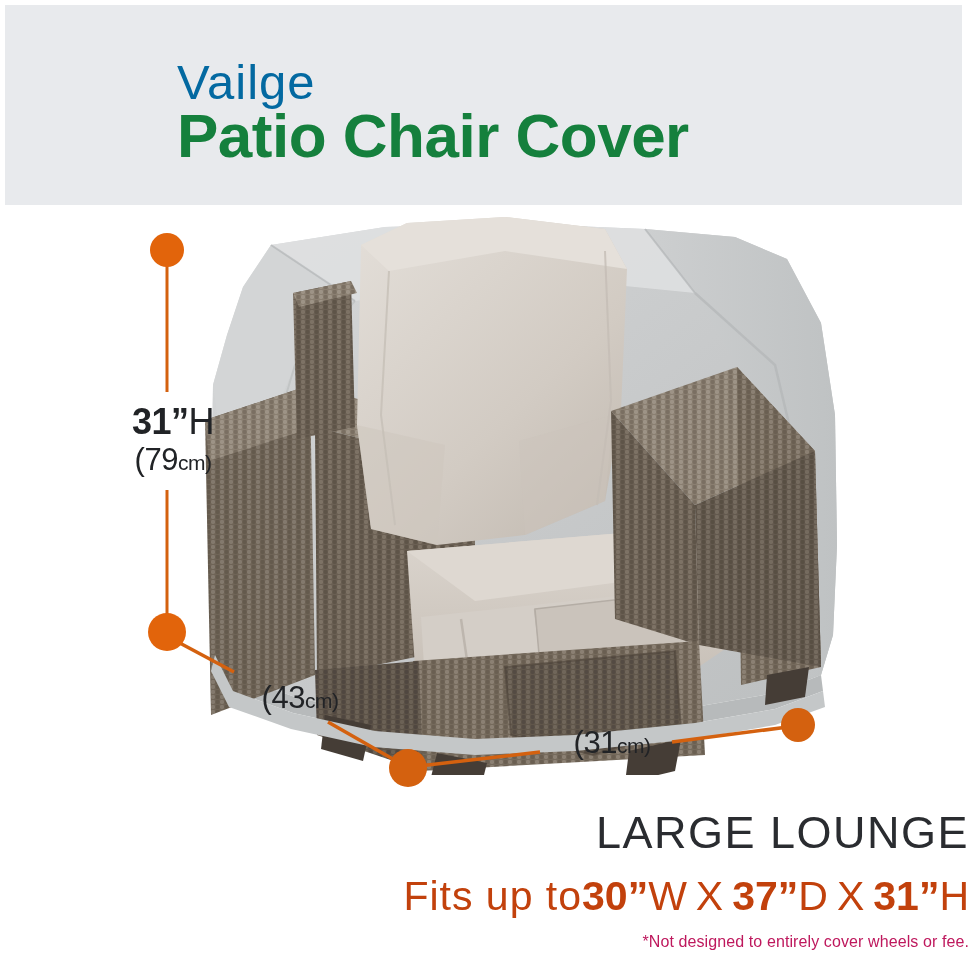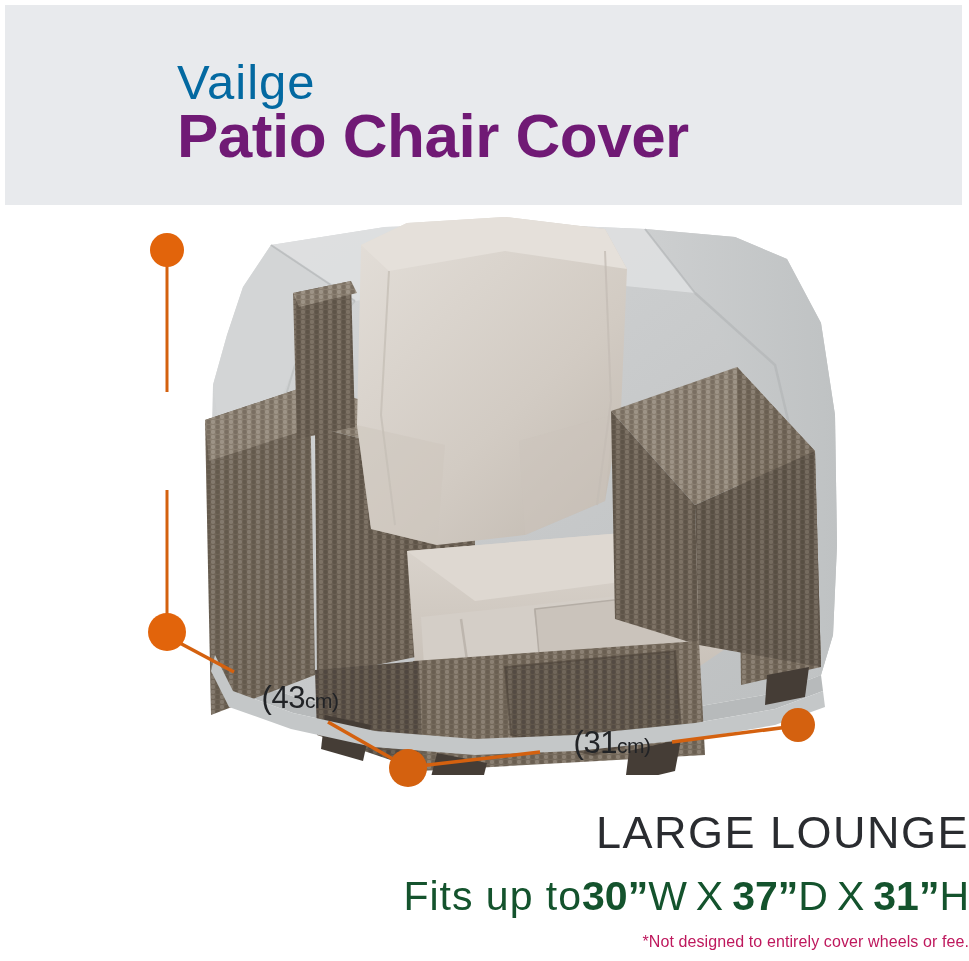--- a/index.html
+++ b/index.html
@@ -19,21 +19,21 @@
   }
   .brand{
     position:absolute;left:172px;top:53px;
     font-size:49px;font-weight:400;letter-spacing:1px;
     color:#0369a1;line-height:1;
     white-space:nowrap;
   }
   .product-title{
     position:absolute;left:172px;top:100px;
     font-size:62px;font-weight:700;letter-spacing:-0.5px;
-    color:#701a75;line-height:1;
+    color:#15803d;line-height:1;
     white-space:nowrap;
   }
 
   
   .illustration{
     position:absolute;left:175px;top:215px;width:680px;height:560px;
   }
   .ill-svg{position:absolute;left:0;top:0;width:680px;height:560px;}
 
   
@@ -59,21 +59,21 @@
 
   
   .footer{
     position:absolute;left:0;top:810px;width:969px;text-align:right;
   }
   .size-name{
     font-size:45px;font-weight:400;letter-spacing:1.5px;color:#2a2c30;
     line-height:1;margin-left:-170px;
   }
   .fits-line{
-    margin-top:21px;font-size:41px;color:#14532d;line-height:1;
+    margin-top:21px;font-size:41px;color:#c2410c;line-height:1;
     white-space:nowrap;
   }
   .fits-line .lead{font-weight:400;letter-spacing:1px;}
   .fits-line .num{font-weight:700;}
   .fits-line .ax{font-weight:400;}
   .fits-line .x{font-weight:400;padding:0 9px;}
   .disclaimer{
     margin-top:17px;font-size:16px;font-weight:400;color:#be185d;
     letter-spacing:0.1px;line-height:1;
   }
@@ -245,20 +245,24 @@
       <line x1="419" y1="766" x2="540" y2="752" stroke="#d4610f" stroke-width="3.5"></line>
 
       <line x1="672" y1="742" x2="788" y2="727" stroke="#d4610f" stroke-width="3.5"></line>
 
       <circle cx="167" cy="250" r="17" fill="#e2640b"></circle>
       <circle cx="167" cy="632" r="19" fill="#e2640b"></circle>
       <circle cx="408" cy="768" r="19" fill="#d4610f"></circle>
       <circle cx="798" cy="725" r="17" fill="#d4610f"></circle>
     </svg>
 
+    <div class="dim-label dim-h">
+      <div class="dim-main"><span>31</span><span class="unitmark">”</span><span class="axis">H</span></div>
+      <div class="dim-sub"><span>(79</span><span class="cm">cm)</span></div>
+    </div>
 
     <div class="dim-label dim-d">
       <div class="dim-sub"><span>(43</span><span class="cm">cm)</span></div>
     </div>
 
     <div class="dim-label dim-w">
       <div class="dim-sub"><span>(31</span><span class="cm">cm)</span></div>
     </div>
   </div>
 

